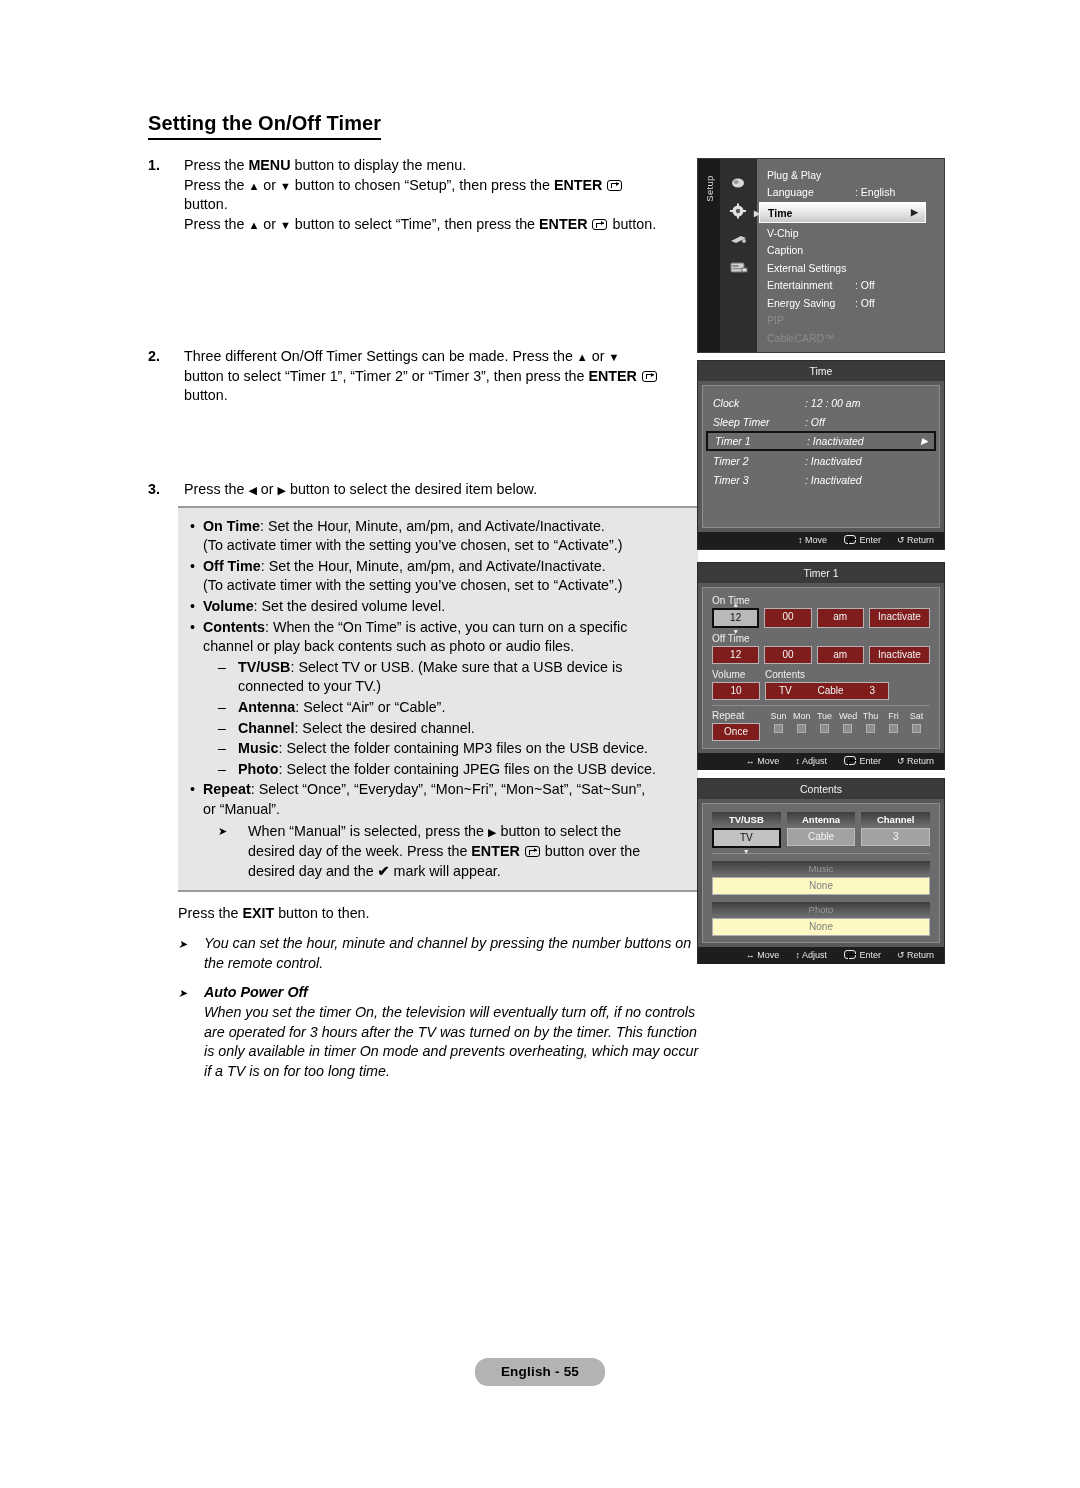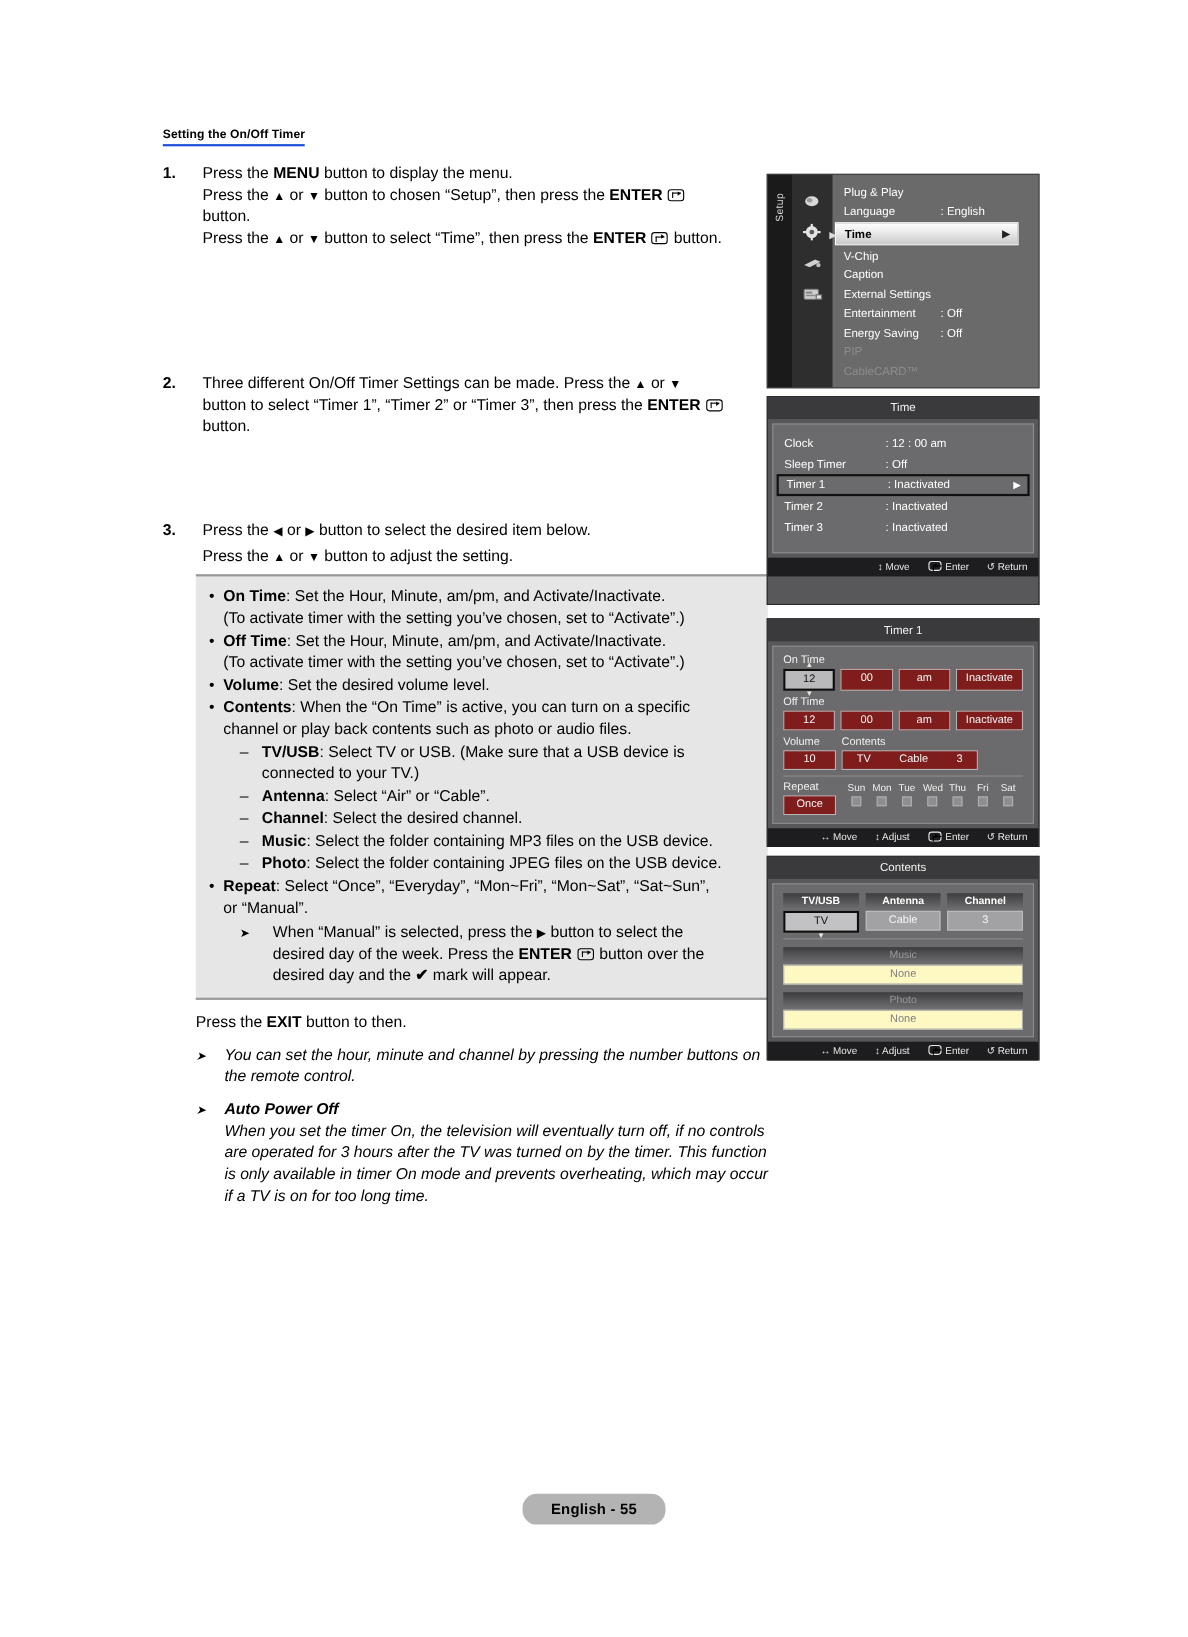--- a/index.html
+++ b/index.html
@@ -10,22 +10,22 @@
     font-family: "Liberation Sans", sans-serif;
     color: #000;
     position: relative;
     overflow: hidden;
   }
 
   
   .doc { position:absolute; left:148px; top:112px; width:556px; }
 
   .sec-title {
-    font-size: 11px; font-weight: bold; letter-spacing: .1px;
-    border-bottom: 2px solid #1d4ed8; display:inline-block;
+    font-size: 20px; font-weight: bold; letter-spacing: .1px;
+    border-bottom: 2px solid #000000; display:inline-block;
     padding-bottom: 3px; margin-bottom: 16px;
   }
 
   .step { display:flex; margin-bottom: 6px; font-size:14.3px; line-height:1.38; }
   .step-num { width:36px; flex:0 0 36px; font-weight:bold; }
   .step-body { flex:1 1 auto; }
   .step-body p { margin:0; }
 
   .gap-a { height: 106px; }
   .gap-b { height: 68px; }
@@ -122,21 +122,21 @@
   .dlg-body { border:1px solid #8d8d8f; margin:4px; background:#6b6b6d; }
   .dlg-foot {
     background:#1d1d1f; color:#e8e8e8; font-size:9px;
     display:flex; justify-content:flex-end; gap:16px;
     padding:3px 10px 4px 0; align-items:center;
   }
   .dlg-foot span.hint { white-space:nowrap; }
 
   
   .p2 { top:360px; width:248px; height:190px; }
-  .p2 .dlg-body { height:118px; padding:7px 0 0 0; }
+  .p2 .dlg-body { height:143px; padding:7px 0 0 0;font-style:italic; }
   .p2-row { display:flex; height:19px; align-items:center; padding-left:10px; font-size:10.5px;}
   .p2-row .nm { width:92px; }
   .p2-row .vl { flex:1 1 auto; }
   .p2-row.sel {
     border:2px solid #111; background:#6b6b6d; margin:0 3px; height:20px;
     padding-left:7px; position:relative;
   }
   .p2-row.sel .arr { position:absolute; right:6px; top:3px; font-size:9px;}
 
   
@@ -240,23 +240,20 @@
 
   <div class="gap-b"></div>
 
   
   <div class="step">
     <div class="step-num">3.</div>
     <div class="step-body">
       <p>
         <span>Press the </span><span class="tri-left"></span><span> or </span><span class="tri-right"></span><span> button to select the desired item below.</span>
       </p>
-      <p style="margin-top:4px">
-        <span>Press the </span><span class="tri-up"></span><span> or </span><span class="tri-down"></span><span> button to adjust the setting.</span>
-      </p>
     </div>
   </div>
 
   
   <div class="greybox">
     <ul>
 
       <li class="gb-li">
         <span class="gb-bullet">•</span>
         <span class="gb-txt">

